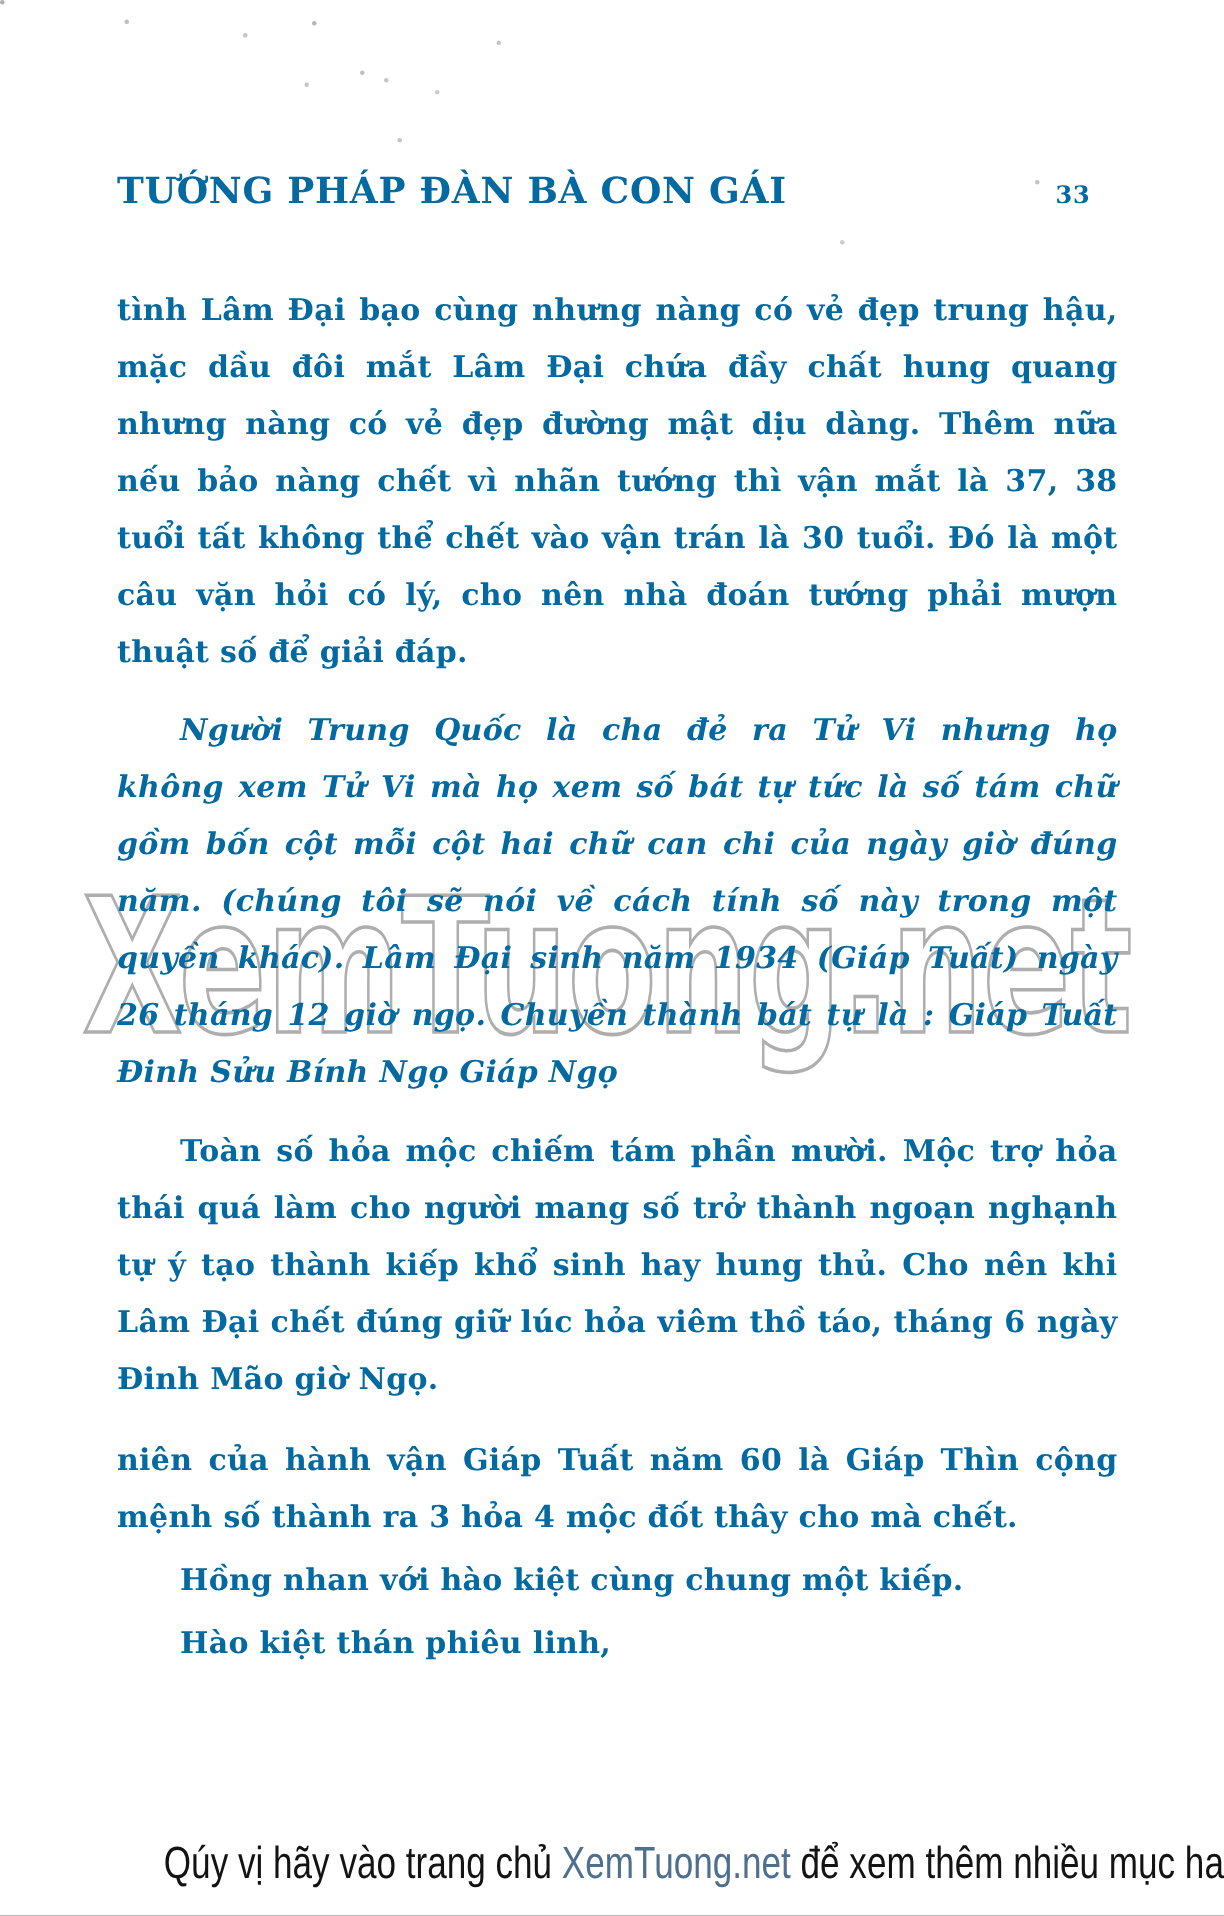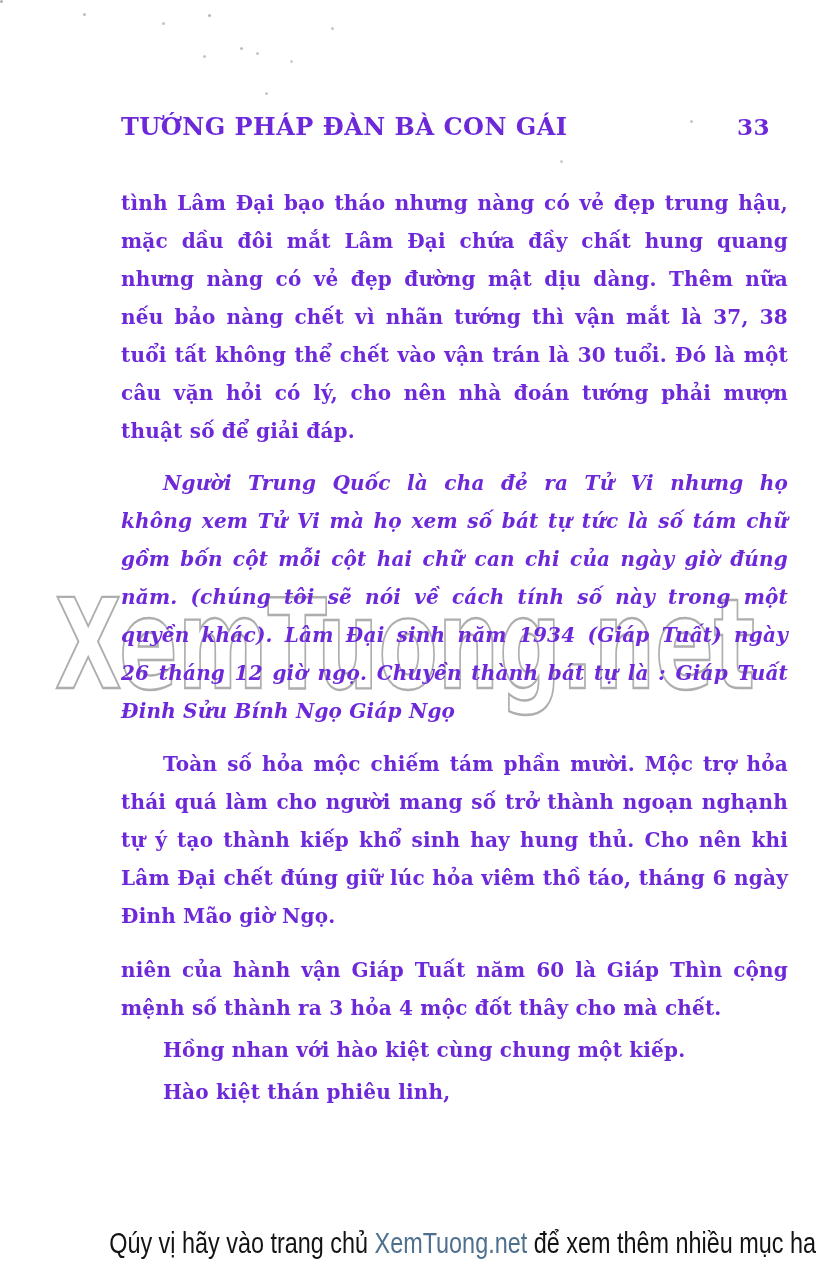--- a/index.html
+++ b/index.html
@@ -40,33 +40,32 @@
     font-size:125px;
     fill:rgba(255,255,255,0.35);
     stroke:#aeaeae;
     stroke-width:2.4px;
   }
   .content{
     position:absolute;
     left:78px;top:112px;
     width:667px;
     z-index:2;
-    color:#6d28d9;
-    margin-left:43px;
+    color:#0369a1;
   }
   .page-header{
     display:flex;
     justify-content:space-between;
     align-items:baseline;
     font-weight:bold;
     font-size:24px;
     line-height:30px;
     letter-spacing:0.5px;
   }
-  .page-number{padding-right:18px;font-size:23px;}
+  .page-number{padding-right:18px;font-size:16px;}
   .para{
     font-weight:bold;
     font-size:20px;
     line-height:38px;
     letter-spacing:0.2px;
   }
   .line{
     text-align:justify;
     text-align-last:justify;
   }
@@ -108,21 +107,21 @@
   </svg>
 
   <div class="content">
 
     <div class="page-header">
       <span class="page-title">TƯỚNG PHÁP ĐÀN BÀ CON GÁI</span>
       <span class="page-number">33</span>
     </div>
 
     <div class="para p1">
-      <div class="line">tình Lâm Đại bạo tháo nhưng nàng có vẻ đẹp trung hậu,</div>
+      <div class="line">tình Lâm Đại bạo cùng nhưng nàng có vẻ đẹp trung hậu,</div>
       <div class="line">mặc dầu đôi mắt Lâm Đại chứa đầy chất hung quang</div>
       <div class="line">nhưng nàng có vẻ đẹp đường mật dịu dàng. Thêm nữa</div>
       <div class="line">nếu bảo nàng chết vì nhãn tướng thì vận mắt là 37, 38</div>
       <div class="line">tuổi tất không thể chết vào vận trán là 30 tuổi. Đó là một</div>
       <div class="line">câu vặn hỏi có lý, cho nên nhà đoán tướng phải mượn</div>
       <div class="line last">thuật số để giải đáp.</div>
     </div>
 
     <div class="para p2">
       <div class="line indent">Người Trung Quốc là cha đẻ ra Tử Vi nhưng họ</div>

